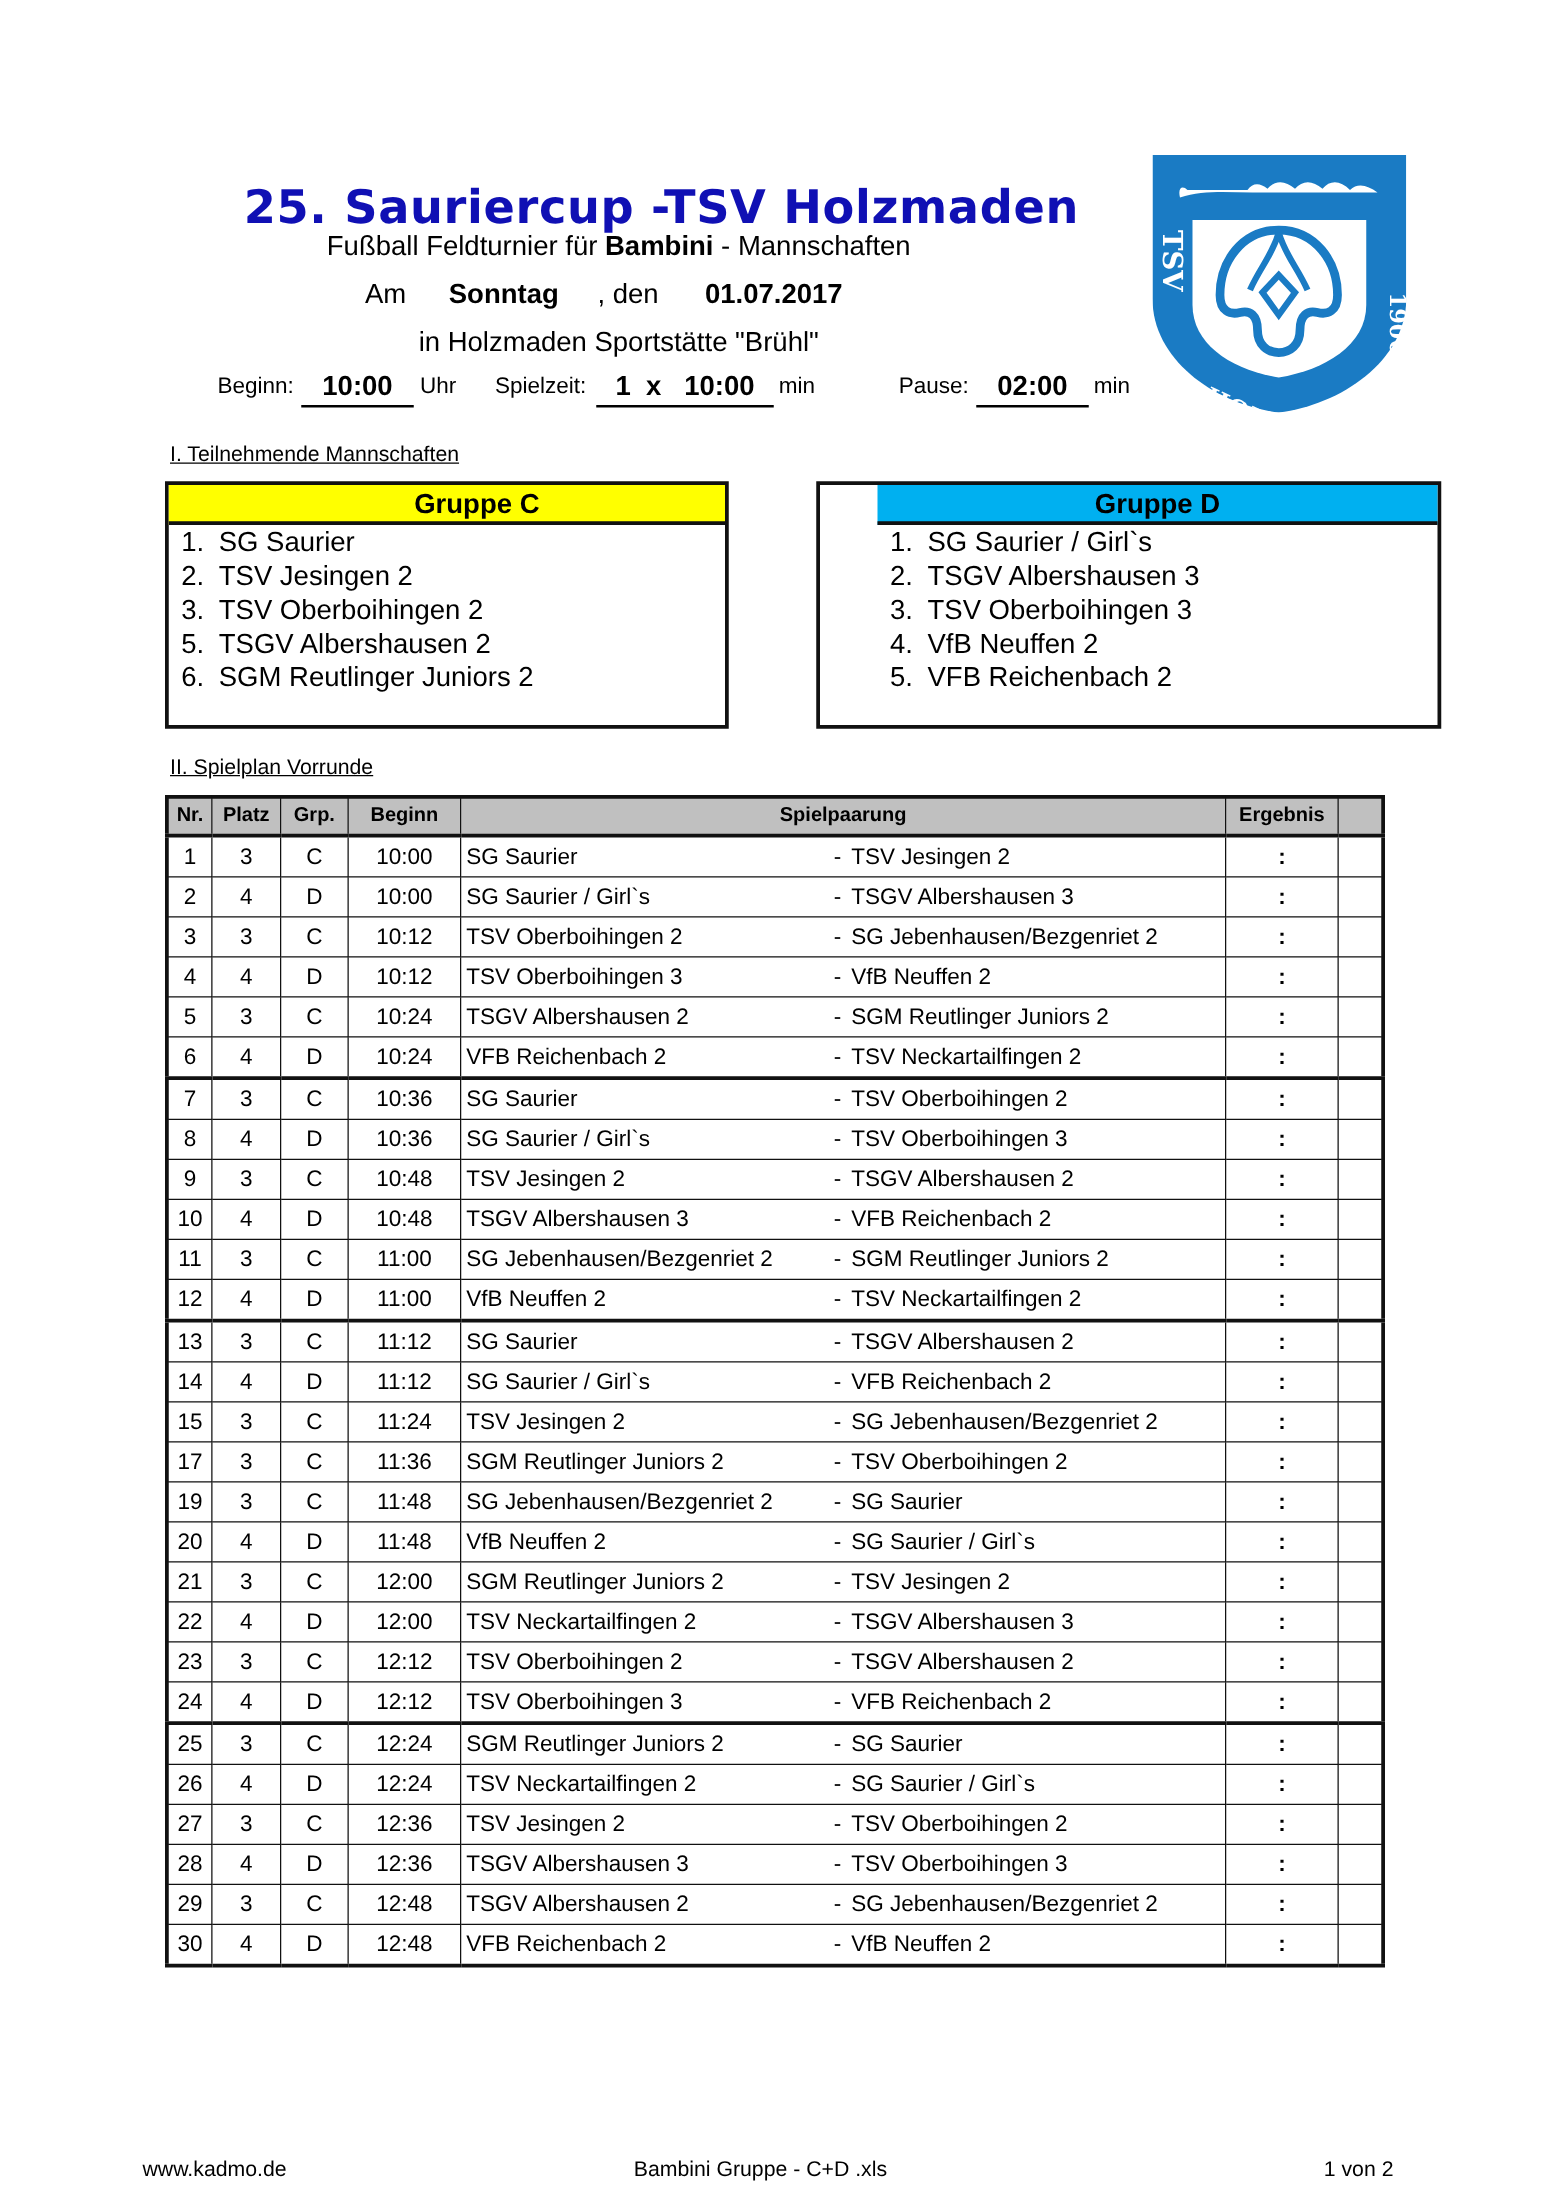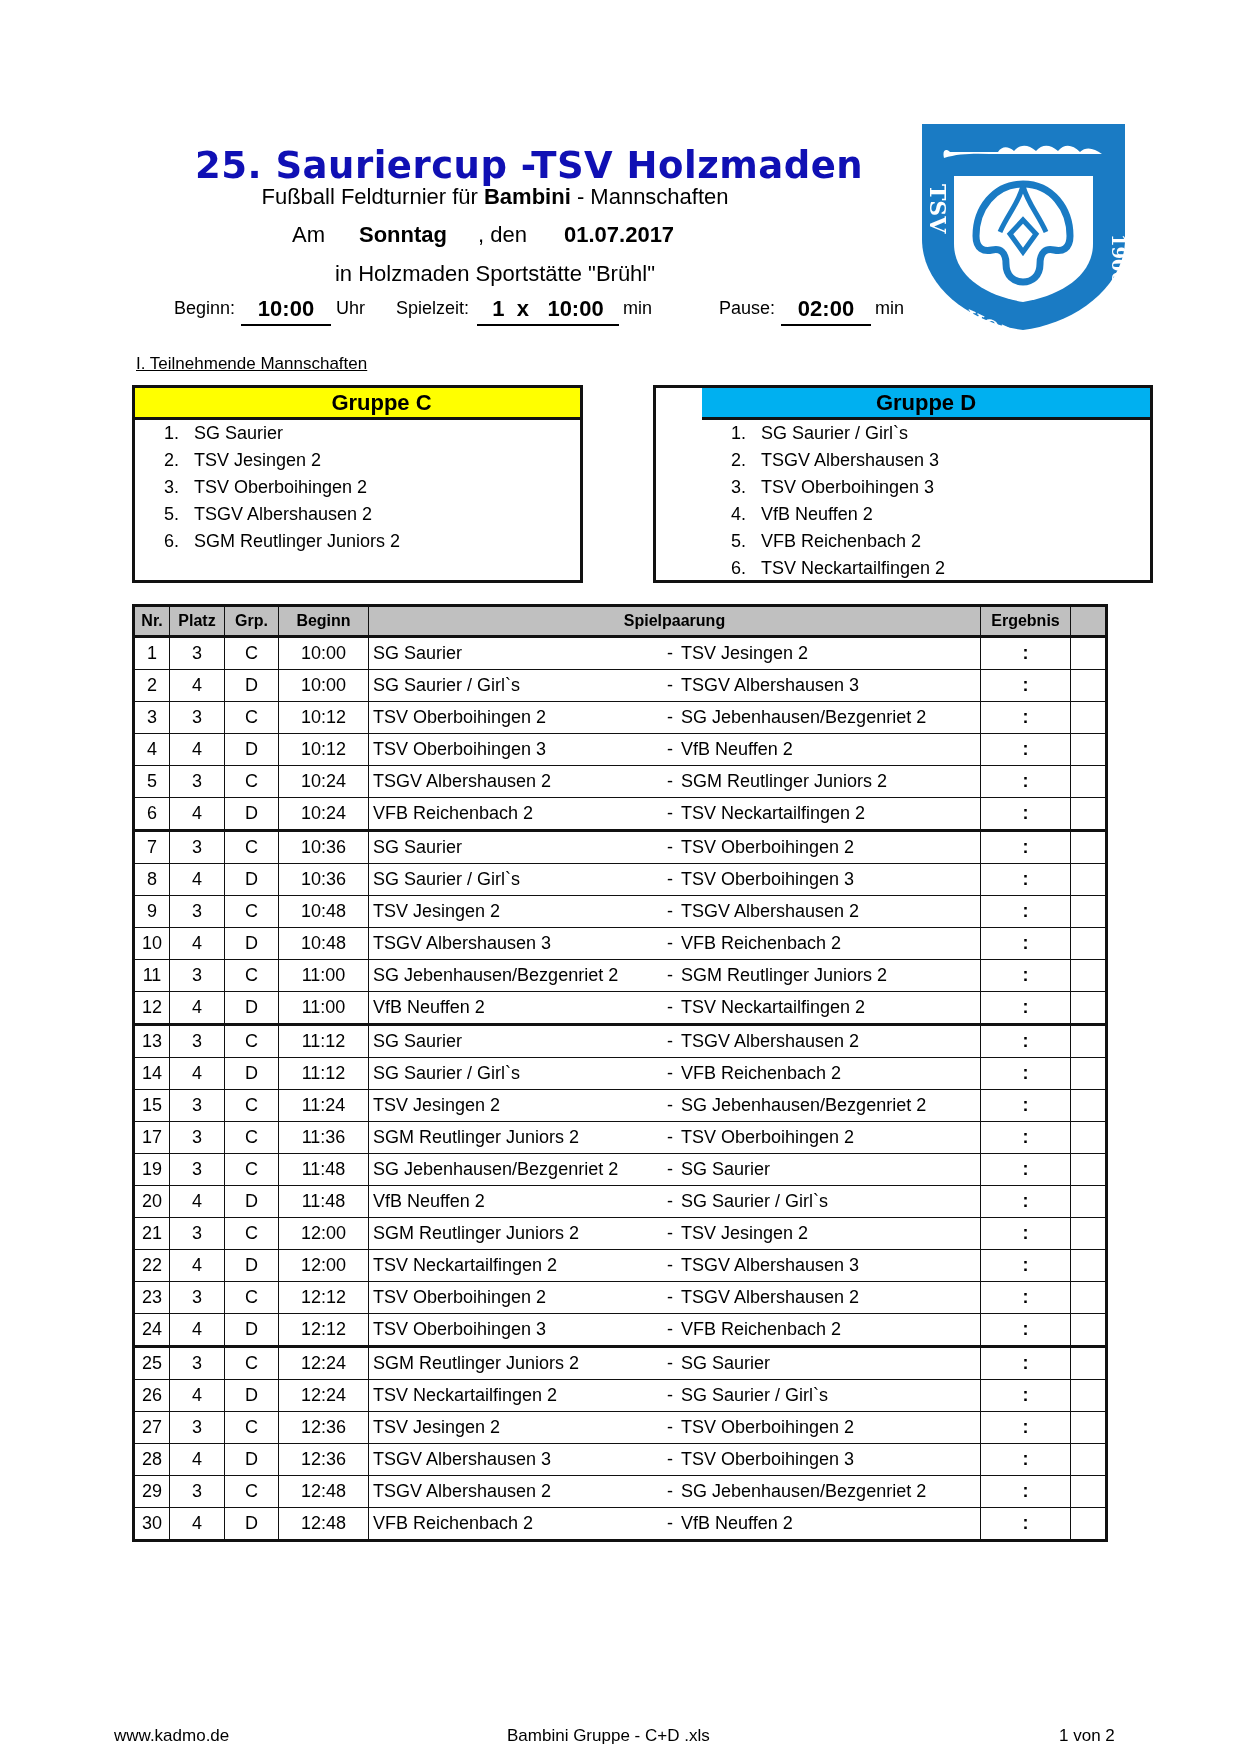--- a/index.html
+++ b/index.html
@@ -22,25 +22,25 @@
     .logo { left: 922px; top: 124px; width: 203px; height: 206px; }
 
     
     .section { font-size: 17px; text-decoration: underline; white-space: nowrap; }
 
     
     .group { border: 3px solid #111; background: #fff; }
     .group-head { height: 29px; line-height: 29px; text-align: center; font-weight: bold; font-size: 22px;
                   border-bottom: 3px solid #111; }
     .group-list { list-style: none; margin: 0; padding: 0 0 0 10px; }
-    .group-list li { font-size: 18px; height: 27px; line-height: 27px; white-space: nowrap; margin-left: 19px; }
+    .group-list li { font-size: 22px; height: 27px; line-height: 27px; white-space: nowrap; }
     .group-list .num { display: inline-block; width: 30px; }
 
     
-    .sched { left: 132px; top: 604px; width: 973px; border: 3px solid #111; border-collapse: collapse; padding-left: 24px; }
+    .sched { left: 132px; top: 636px; width: 973px; border: 3px solid #111; border-collapse: collapse; padding-left: 24px; }
     table.sched { table-layout: fixed; }
     .sched th { background: #c0c0c0; font-size: 16px; font-weight: bold; height: 28px;
                 border: 1.5px solid #111; border-bottom: 3px solid #111; padding: 0; }
     .sched td { font-size: 18px; height: 31px; border: 1.5px solid #111; padding: 0; white-space: nowrap; }
     .sched td.c { text-align: center; }
     .sched td.pair { padding-left: 4px; }
     .sched td.pair .home { display: inline-block; width: 294px; }
     .sched td.pair .dash { display: inline-block; width: 14px; }
     .sched tr.block-end td { border-bottom: 3px solid #111; }
     .sched td.score { text-align: center; font-weight: bold; }
@@ -110,21 +110,20 @@
 </div>
 
 <div class="abs group" style="left:653px; top:385px; width:448px; height:192px;padding-left:46px;">
   <div class="group-head" style="background:#00b0f0;">Gruppe D</div>
   <ul class="group-list">
     <li><span class="num">1.</span><span>SG Saurier / Girl`s</span></li>
     <li><span class="num">2.</span><span>TSGV Albershausen 3</span></li>
     <li><span class="num">3.</span><span>TSV Oberboihingen 3</span></li>
     <li><span class="num">4.</span><span>VfB Neuffen 2</span></li>
     <li><span class="num">5.</span><span>VFB Reichenbach 2</span></li>
-    <li><span class="num">6.</span><span>TSV Neckartailfingen 2</span></li>
   </ul>
 </div>
 
 <div class="abs section" style="left:136px; top:604px;">II. Spielplan Vorrunde</div>
 
 <table class="abs sched">
   <colgroup>
     <col style="width:36px">
       <col style="width:55px">
       <col style="width:54px">

